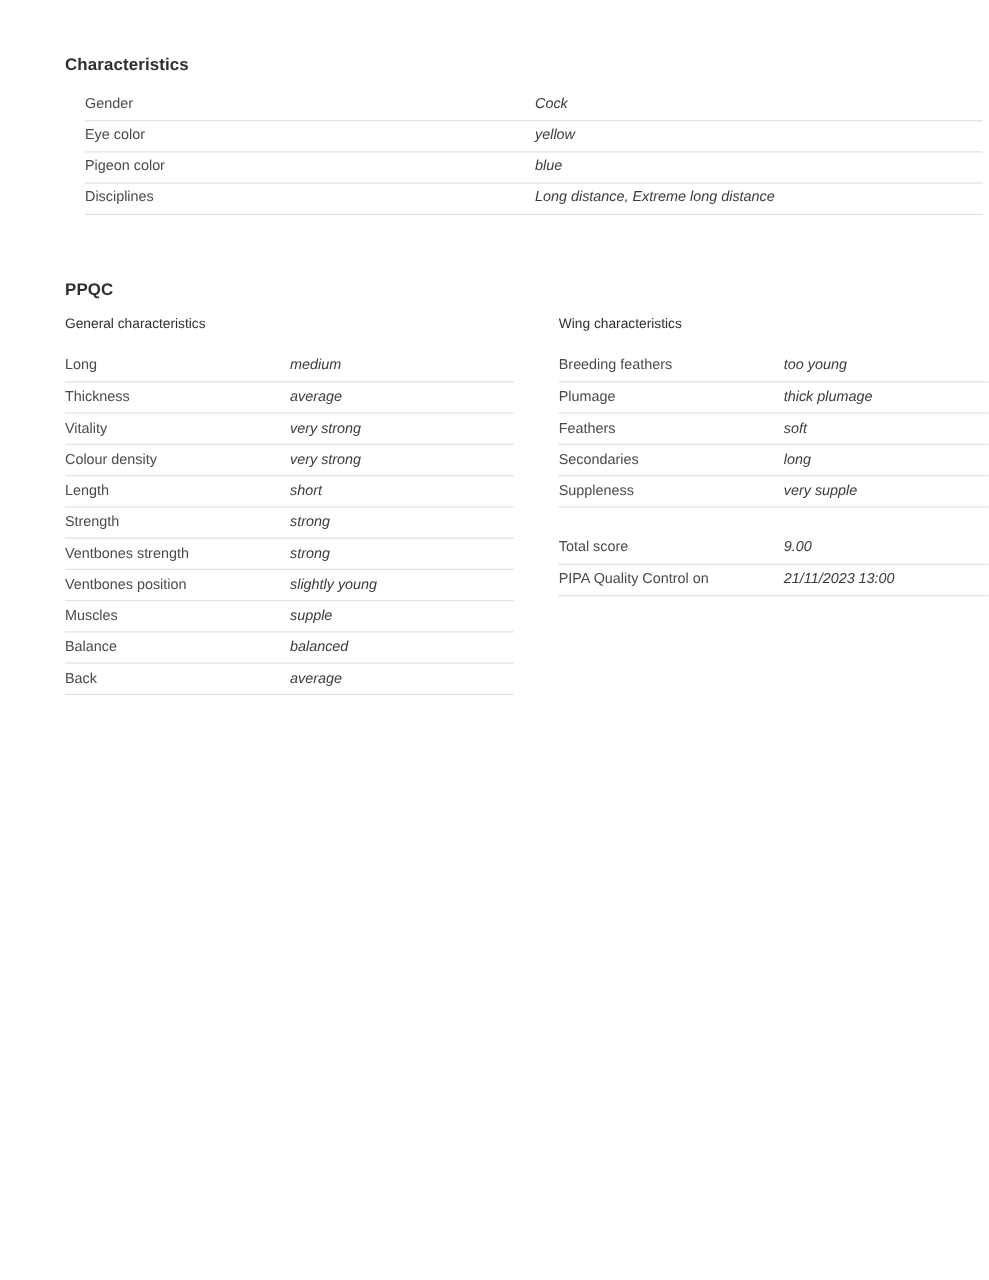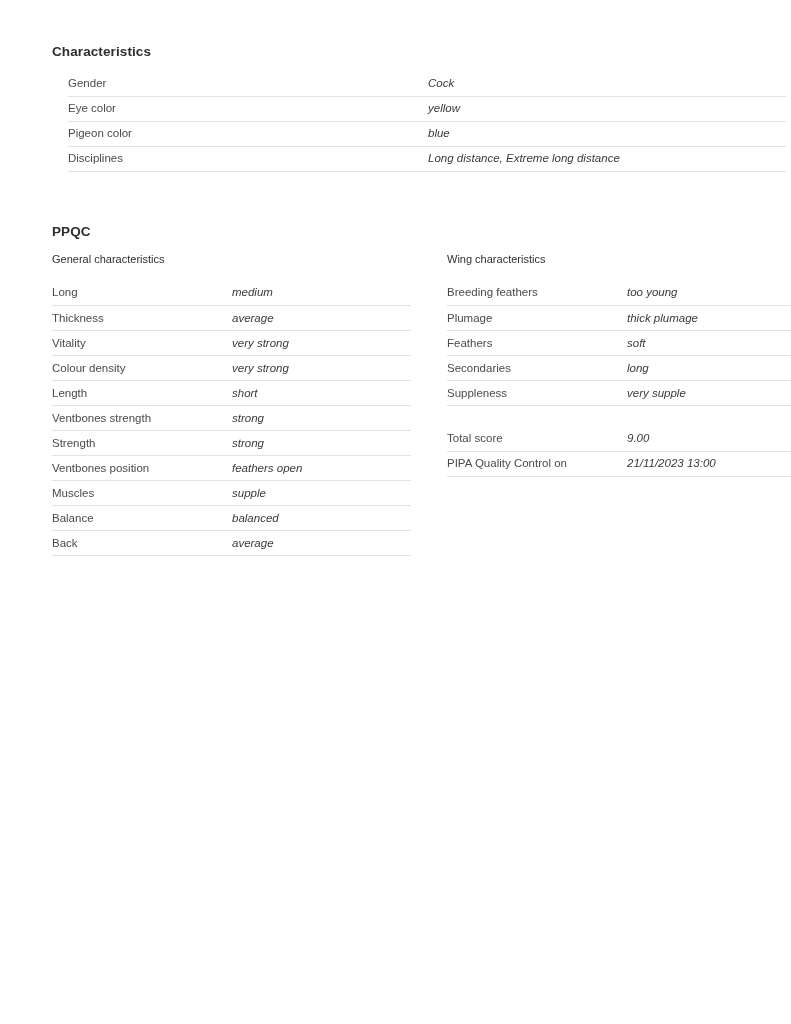--- a/index.html
+++ b/index.html
@@ -157,30 +157,30 @@
           </tr>
           <tr>
             <td class="k">Colour density</td>
             <td class="v">very strong</td>
           </tr>
           <tr>
             <td class="k">Length</td>
             <td class="v">short</td>
           </tr>
           <tr>
+            <td class="k">Strength</td>
+            <td class="v">strong</td>
+          </tr>
+          <tr>
             <td class="k">Ventbones strength</td>
             <td class="v">strong</td>
           </tr>
           <tr>
-            <td class="k">Strength</td>
-            <td class="v">strong</td>
-          </tr>
-          <tr>
             <td class="k">Ventbones position</td>
-            <td class="v">feathers open</td>
+            <td class="v">slightly young</td>
           </tr>
           <tr>
             <td class="k">Muscles</td>
             <td class="v">supple</td>
           </tr>
           <tr>
             <td class="k">Balance</td>
             <td class="v">balanced</td>
           </tr>
           <tr>

